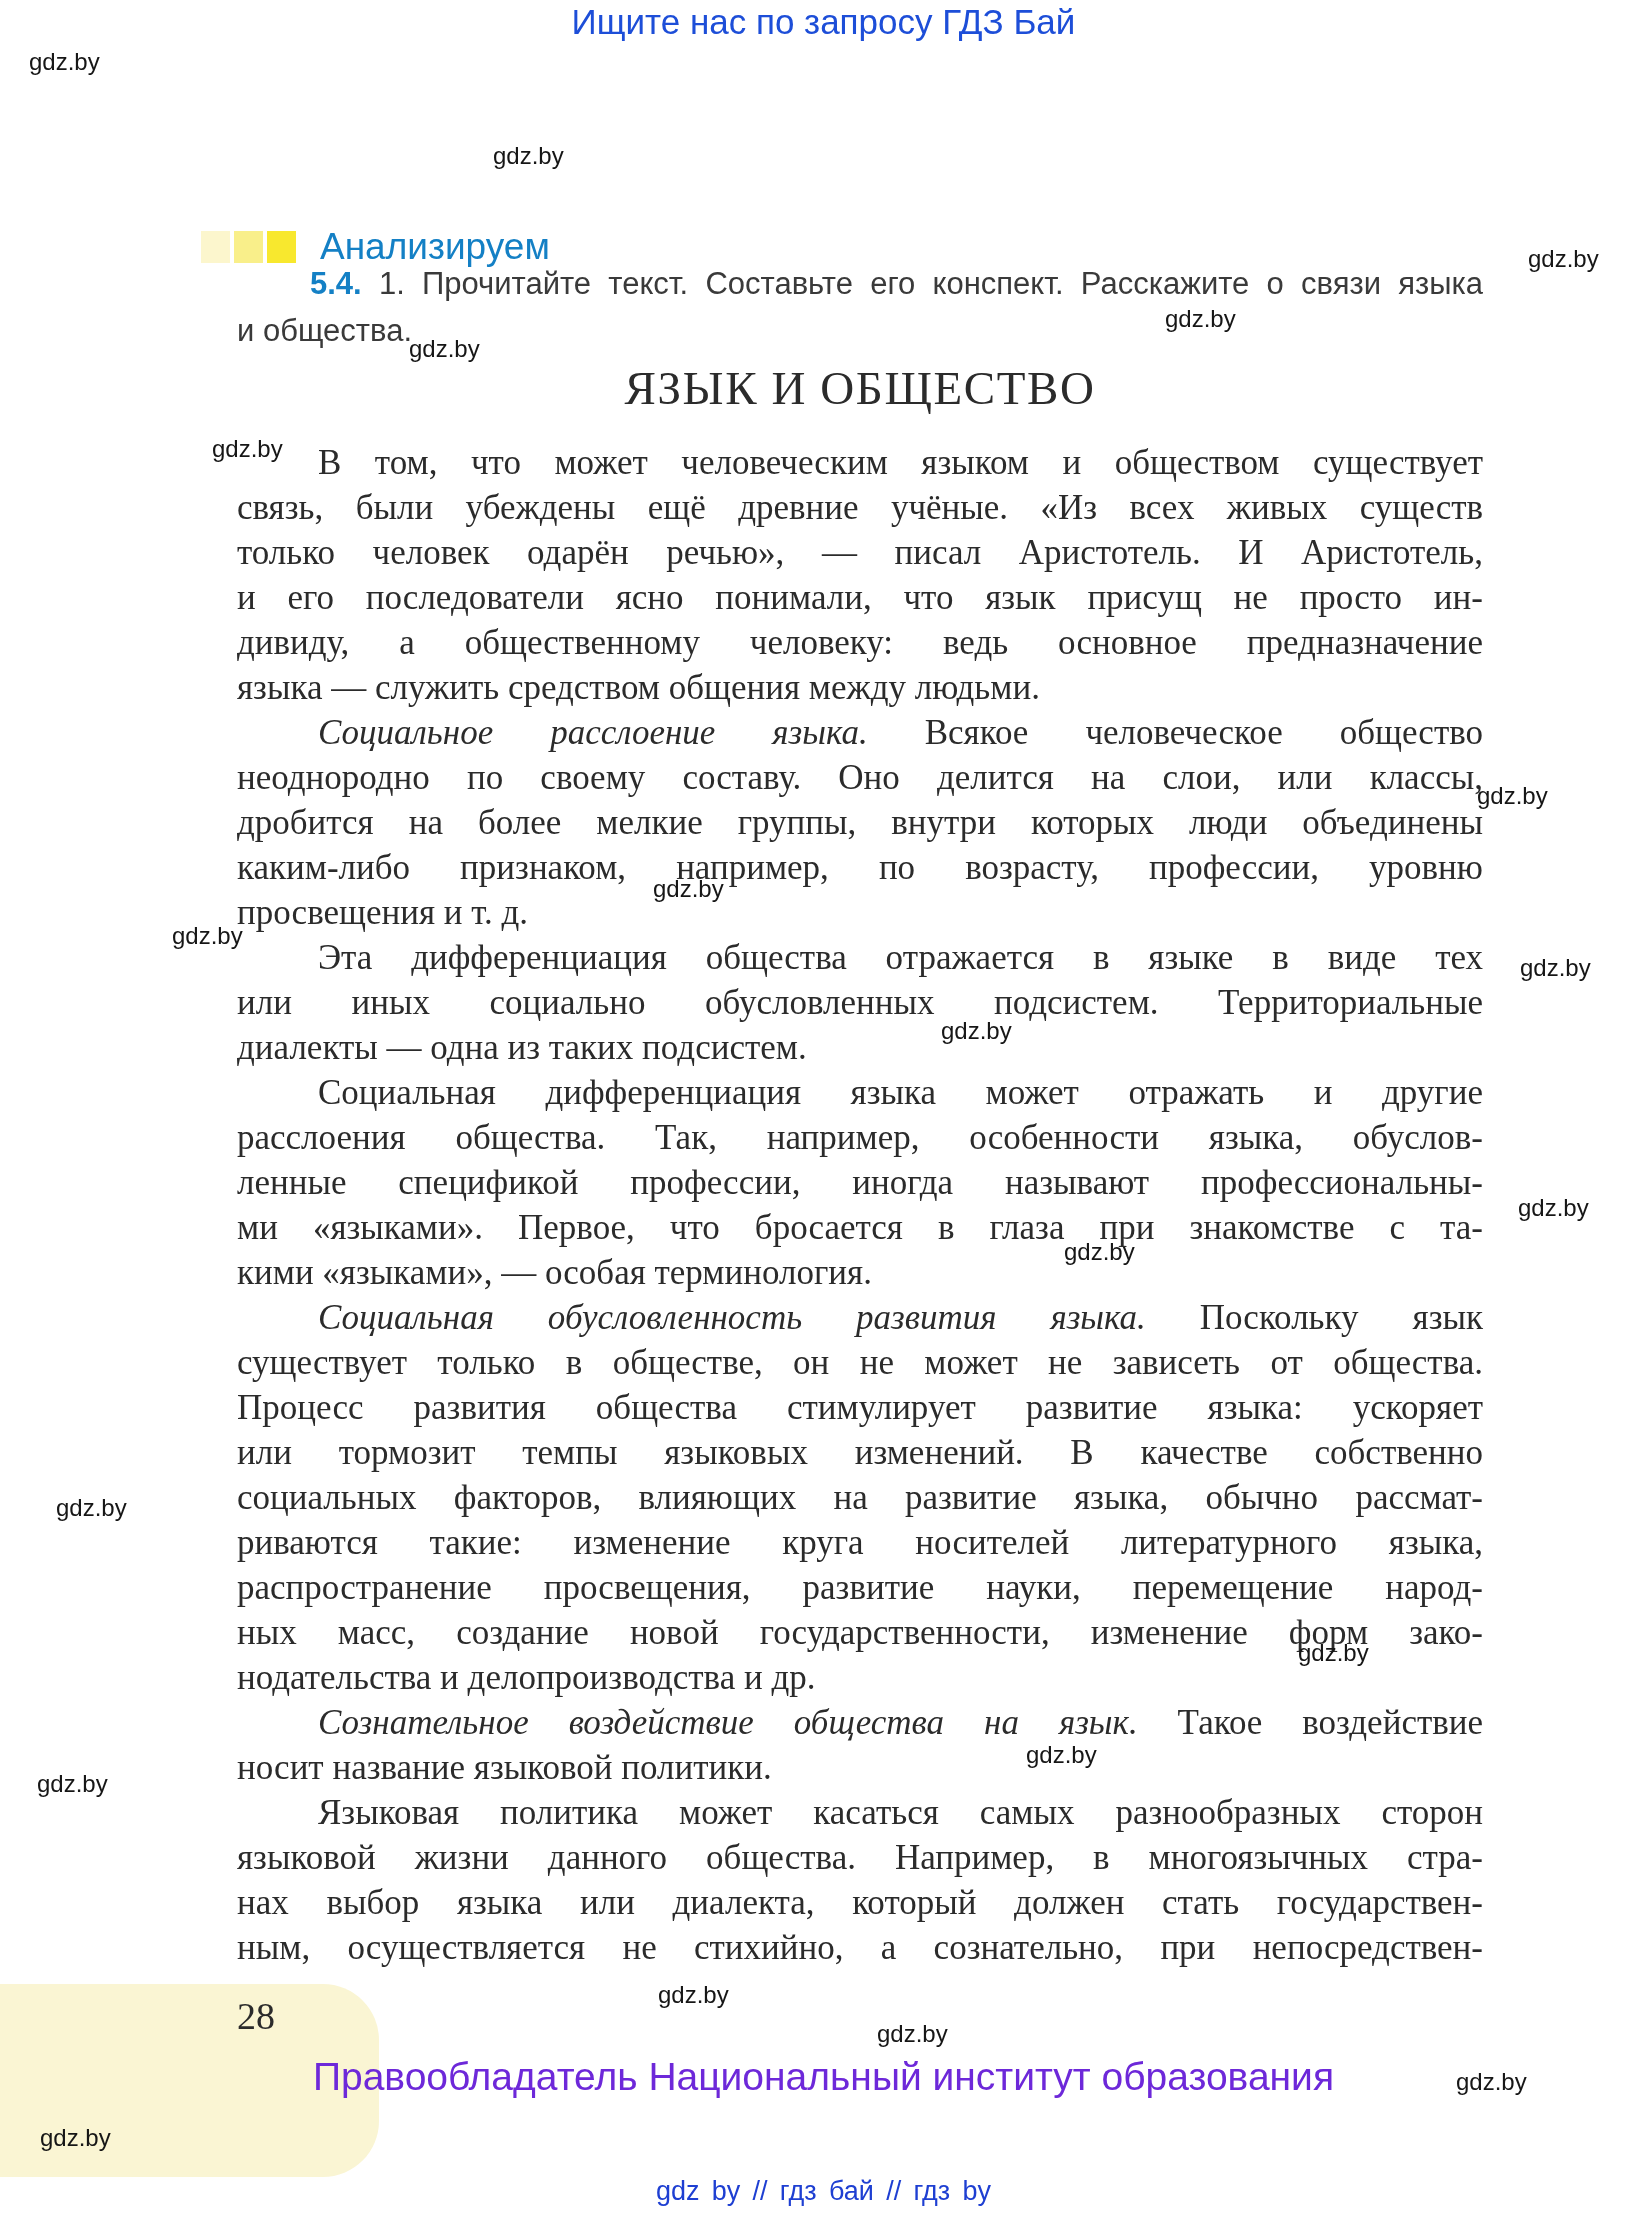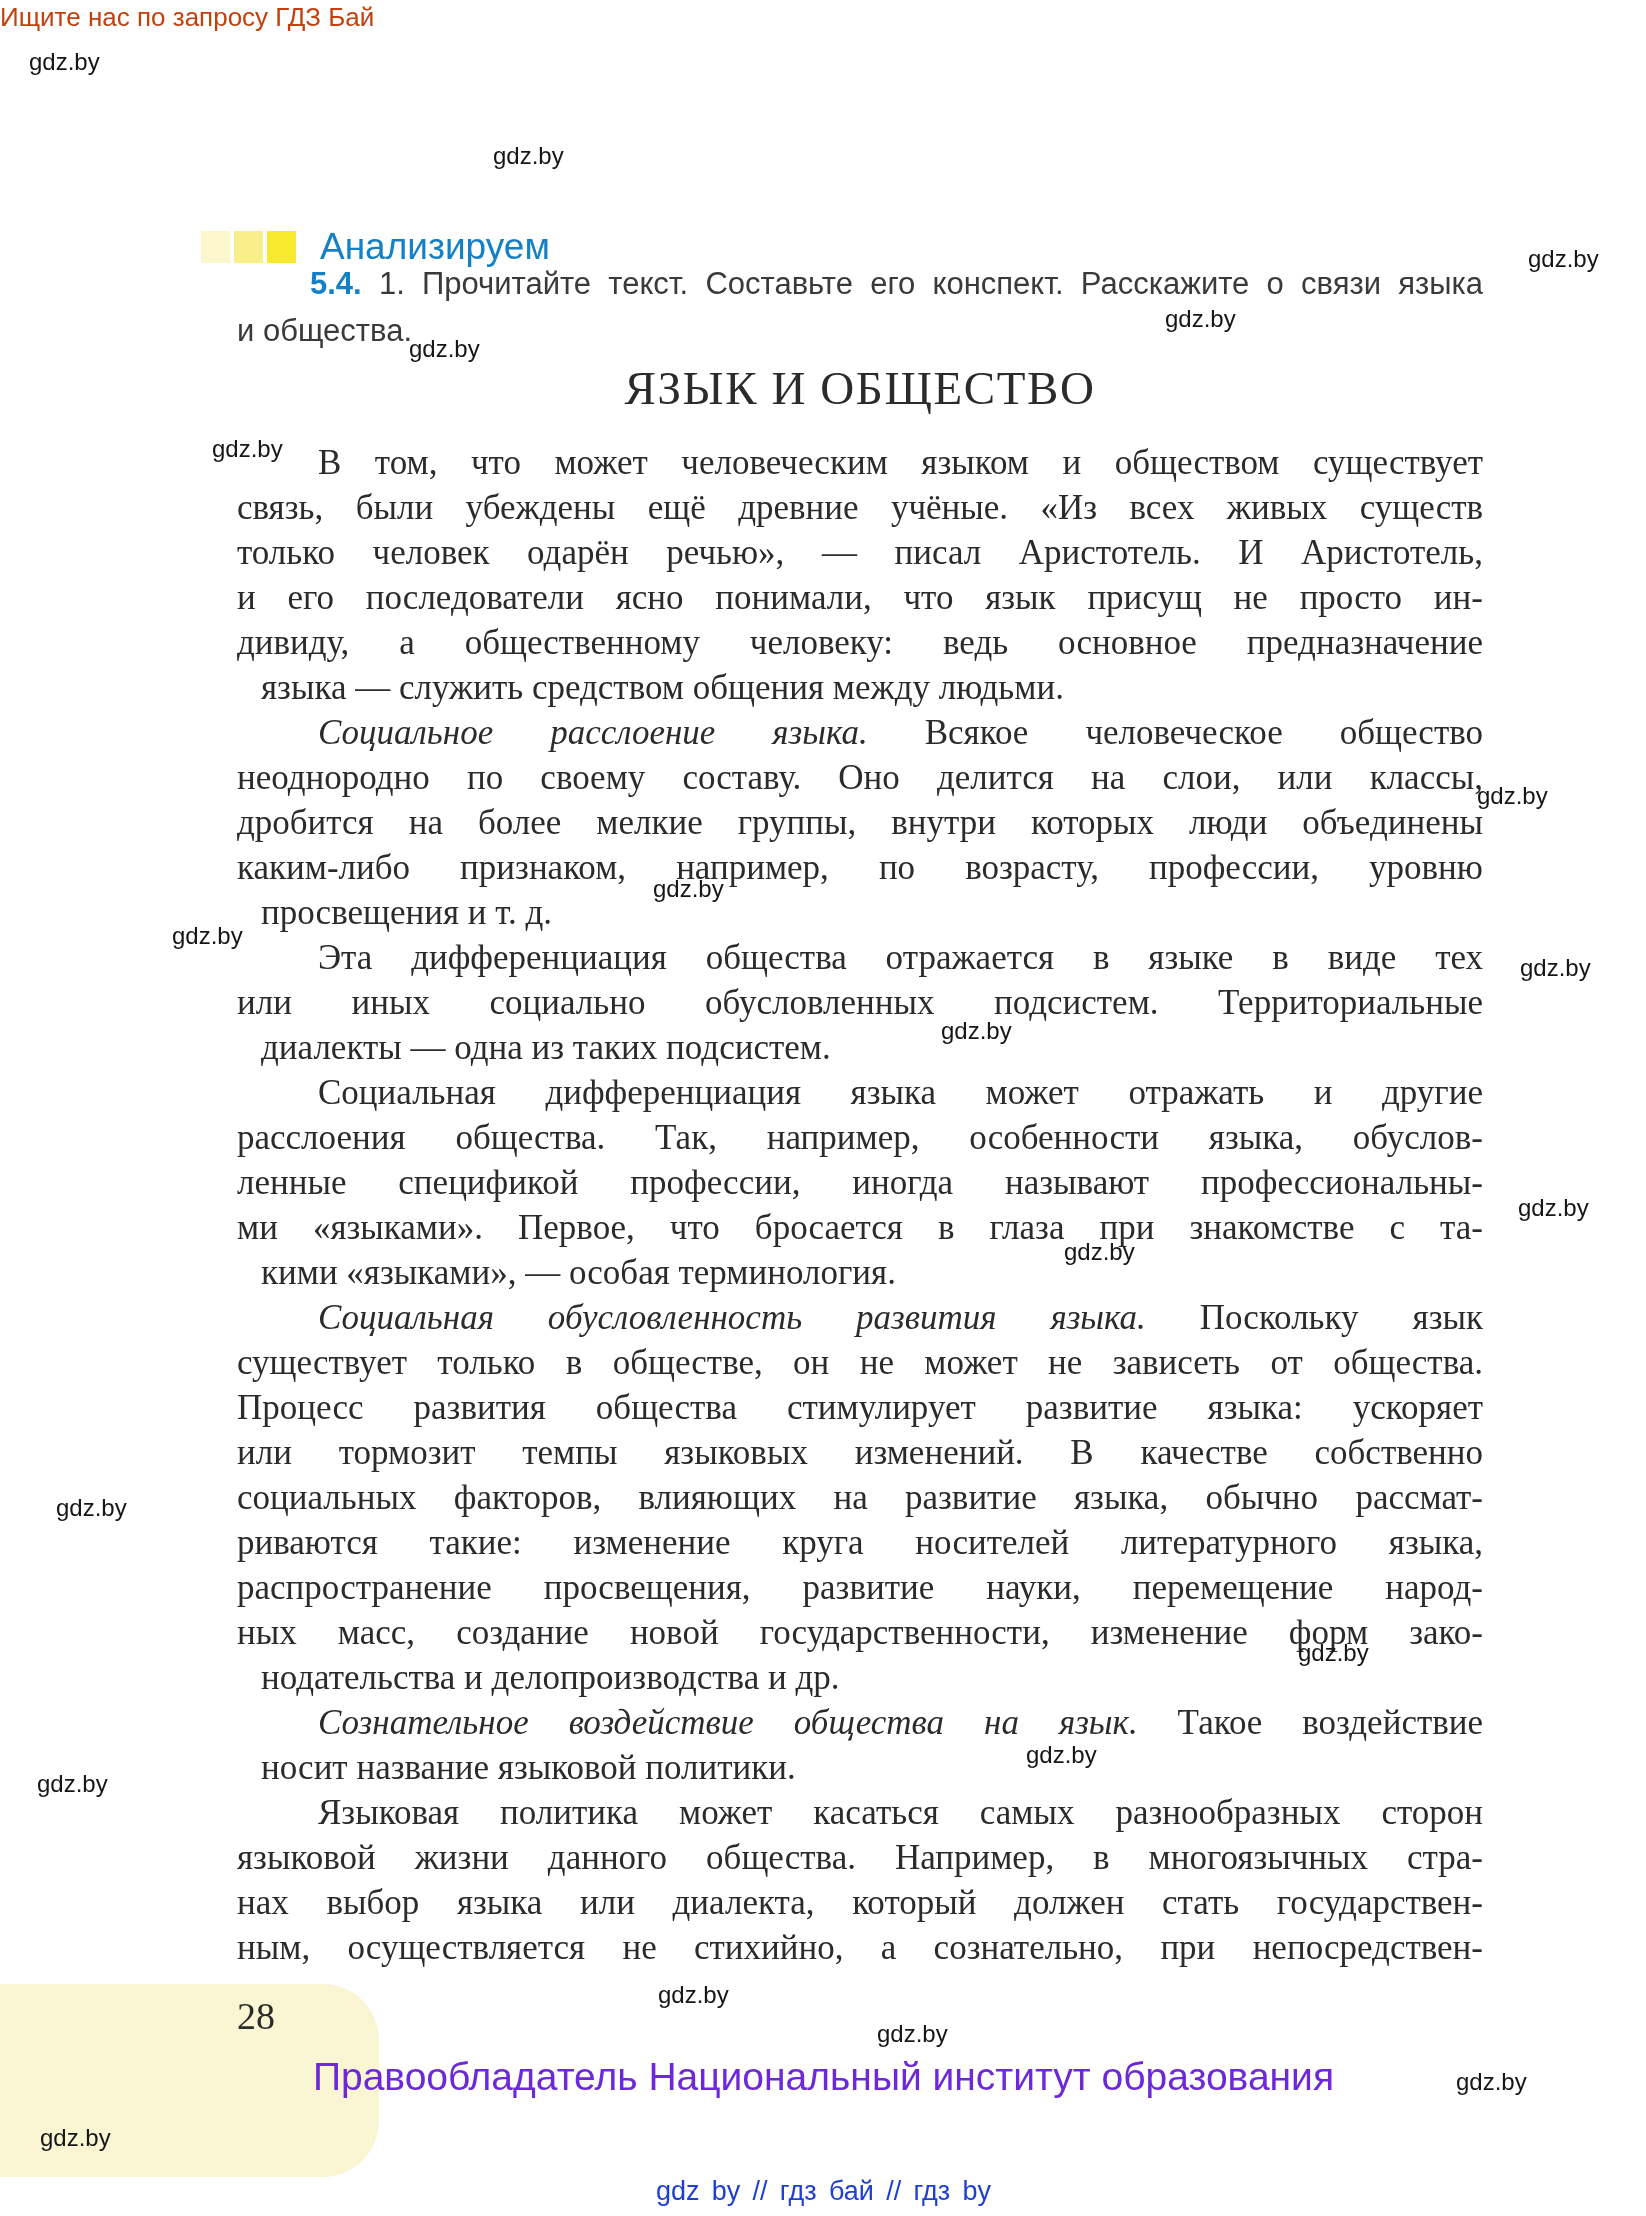--- a/index.html
+++ b/index.html
@@ -1,41 +1,41 @@
 <!DOCTYPE html>
 <html style="font-size:13px"><head>
 <meta charset="utf-8">
 <style>
   html, body { margin:0; padding:0; }
   body { width:1647px; height:2216px; background:#ffffff; font-family:"Liberation Sans", sans-serif; }
   .page { position:relative; width:1647px; height:2216px; overflow:hidden; background:#ffffff; }
 
-  .banner { position:absolute; top:1.6px; left:0; width:100%; text-align:left;
-            font-size:26px; color:#c2410c; }
+  .banner { position:absolute; top:1.6px; left:0; width:100%; text-align:center;
+            font-size:35px; color:#1d4ed8; }
 
   .squares { position:absolute; left:201px; top:231px; display:flex; gap:4px; }
   .sq { width:29px; height:32px; }
 
   .hdr-label { position:absolute; left:320px; top:226px; font-size:37px; color:#1480c5; }
 
   .task { position:absolute; left:237px; top:260px; width:1246px;
           font-size:31px; line-height:47px; color:#3a3a3a; }
   .tline { text-align:justify; text-align-last:justify; height:47px; }
   .tline.first { text-indent:73px; }
   .tline.last { text-align-last:left; }
   .tnum { color:#1480c5; font-weight:bold; }
 
   .title { position:absolute; left:237px; top:361px; width:1246px; text-align:center;
            font-family:"Liberation Serif", serif; font-size:47px; letter-spacing:1.6px; color:#2b2b2b; }
 
   .article { position:absolute; left:237px; top:440px; width:1246px;
              font-family:"Liberation Serif", serif; font-size:35px; line-height:45px; color:#2b2b2b; }
   .bline { text-align:justify; text-align-last:justify; height:45px; white-space:normal; }
   .bline.first { text-indent:81px; }
-  .bline.end { text-align-last:left;margin-left:24px; }
+  .bline.end { text-align-last:left; }
   .it { font-style:italic; }
 
   .yellowblock { position:absolute; left:0; top:1984px; width:379px; height:193px;
                  background:#faf5d3; border-radius:0 56px 56px 0; }
   .pagenum { position:absolute; left:237px; top:1994px; font-family:"Liberation Serif", serif;
              font-size:38px; color:#2b2b2b;text-align:right; }
 
   .copyright { position:absolute; left:50%; transform:translateX(-50%); top:2055px;
                font-size:39px; color:#6d28d9; white-space:nowrap; }
 

